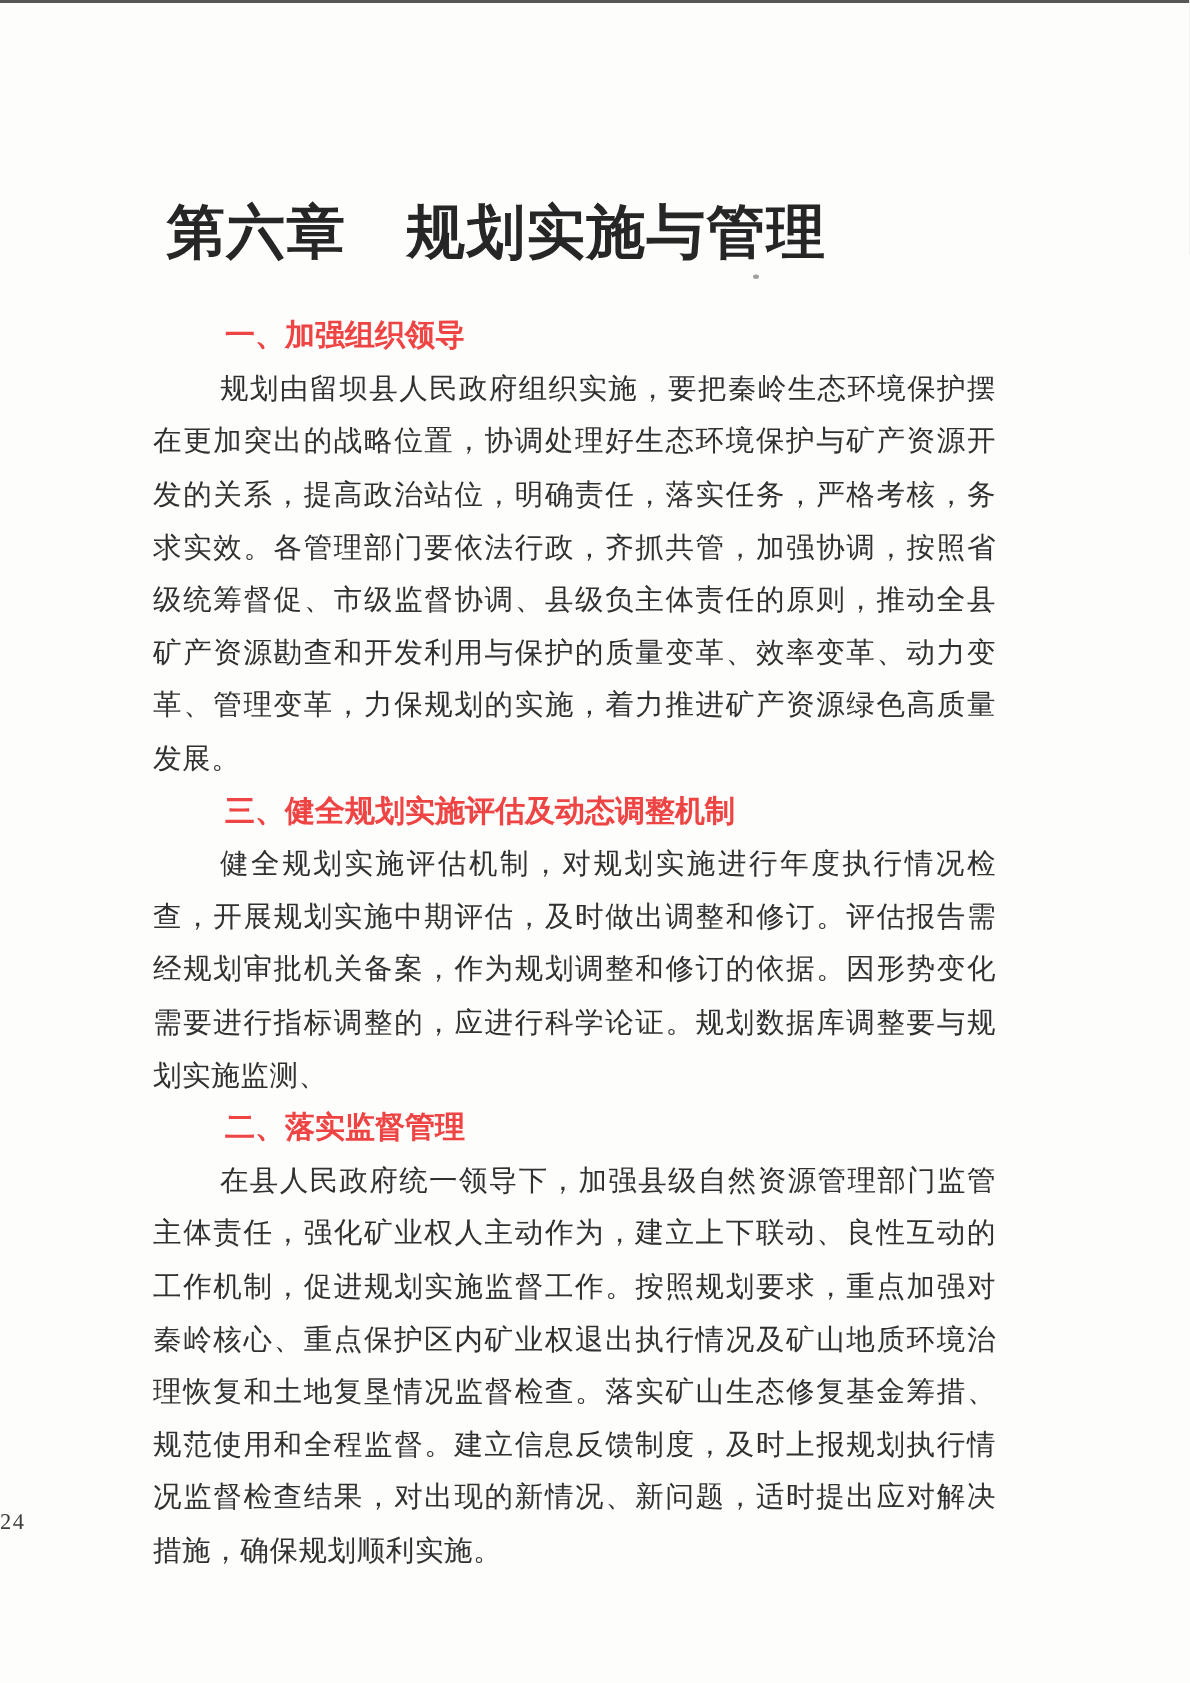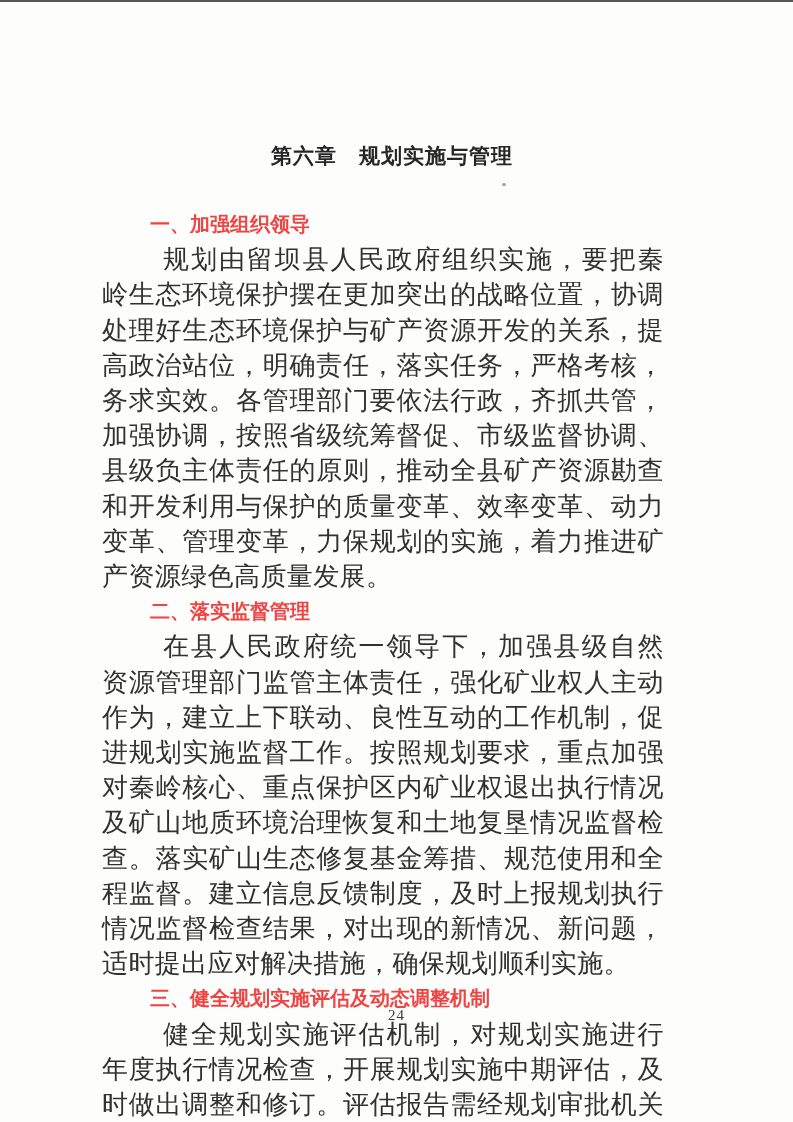--- a/index.html
+++ b/index.html
@@ -30,41 +30,41 @@
     position: absolute;
     top: 0;
     left: 102px;
     width: 562px;
     padding-top: 136px;
   }
   .title {
     margin: 0 0 31px 0;
     font-family: "Liberation Sans", sans-serif;
     font-weight: bold;
-    font-size: 21px;
+    font-size: 39px;
     line-height: 40px;
-    text-align: center;
+    text-align: left;
     transform: translateX(9px);
     color: #262626;
     letter-spacing: 1px;
     white-space: pre;
   }
   .section { margin: 0; }
   .section-heading {
     margin: 0;
     font-family: "Liberation Sans", sans-serif;
     font-weight: bold;
     font-size: 20px;
     line-height: 35.2px;
     text-indent: 2.4em;
     color: #ef4444;
   }
   .body-paragraph {
     margin: 0;
-    font-size: 26px;
+    font-size: 19px;
     line-height: 35.2px;
     text-indent: 2.35em;
     text-align: justify;
     text-justify: inter-ideograph;
     letter-spacing: 0.4px;
     color: #313131;
   }
   .artifact-dot {
     position: absolute;
     left: 502px;
@@ -73,47 +73,46 @@
     height: 3px;
     background: #6f6f6f;
     border-radius: 50%;
     opacity: 0.65;
   }
   .footer {
     position: absolute;
     left: 0;
     width: 100%;
     top: 1007px;
-    text-align: center;
     font-size: 15px;
     color: #3c3c3c;
     letter-spacing: 1px;
   }
 </style>
 </head>
 <body>
 
 <div class="page">
   <div class="scan-edge"></div>
 
   <div class="content">
     <h1 class="title">第六章　规划实施与管理</h1>
 
     <section class="section">
       <h2 class="section-heading">一、加强组织领导</h2>
       <p class="body-paragraph">规划由留坝县人民政府组织实施，要把秦岭生态环境保护摆在更加突出的战略位置，协调处理好生态环境保护与矿产资源开发的关系，提高政治站位，明确责任，落实任务，严格考核，务求实效。各管理部门要依法行政，齐抓共管，加强协调，按照省级统筹督促、市级监督协调、县级负主体责任的原则，推动全县矿产资源勘查和开发利用与保护的质量变革、效率变革、动力变革、管理变革，力保规划的实施，着力推进矿产资源绿色高质量发展。</p>
     </section>
 
     <section class="section">
-      <h2 class="section-heading">二、落实监督管理</h2>
-      <p class="body-paragraph">在县人民政府统一领导下，加强县级自然资源管理部门监管主体责任，强化矿业权人主动作为，建立上下联动、良性互动的工作机制，促进规划实施监督工作。按照规划要求，重点加强对秦岭核心、重点保护区内矿业权退出执行情况及矿山地质环境治理恢复和土地复垦情况监督检查。落实矿山生态修复基金筹措、规范使用和全程监督。建立信息反馈制度，及时上报规划执行情况监督检查结果，对出现的新情况、新问题，适时提出应对解决措施，确保规划顺利实施。</p>
+      <h2 class="section-heading">三、健全规划实施评估及动态调整机制</h2>
+      <p class="body-paragraph">健全规划实施评估机制，对规划实施进行年度执行情况检查，开展规划实施中期评估，及时做出调整和修订。评估报告需经规划审批机关备案，作为规划调整和修订的依据。因形势变化需要进行指标调整的，应进行科学论证。规划数据库调整要与规划实施监测、</p>
     </section>
 
     <section class="section">
-      <h2 class="section-heading">三、健全规划实施评估及动态调整机制</h2>
-      <p class="body-paragraph">健全规划实施评估机制，对规划实施进行年度执行情况检查，开展规划实施中期评估，及时做出调整和修订。评估报告需经规划审批机关备案，作为规划调整和修订的依据。因形势变化需要进行指标调整的，应进行科学论证。规划数据库调整要与规划实施监测、</p>
+      <h2 class="section-heading">二、落实监督管理</h2>
+      <p class="body-paragraph">在县人民政府统一领导下，加强县级自然资源管理部门监管主体责任，强化矿业权人主动作为，建立上下联动、良性互动的工作机制，促进规划实施监督工作。按照规划要求，重点加强对秦岭核心、重点保护区内矿业权退出执行情况及矿山地质环境治理恢复和土地复垦情况监督检查。落实矿山生态修复基金筹措、规范使用和全程监督。建立信息反馈制度，及时上报规划执行情况监督检查结果，对出现的新情况、新问题，适时提出应对解决措施，确保规划顺利实施。</p>
     </section>
   </div>
 
   <div class="artifact-dot"></div>
 
   <div class="footer">24</div>
 </div>
 
 </body></html>

